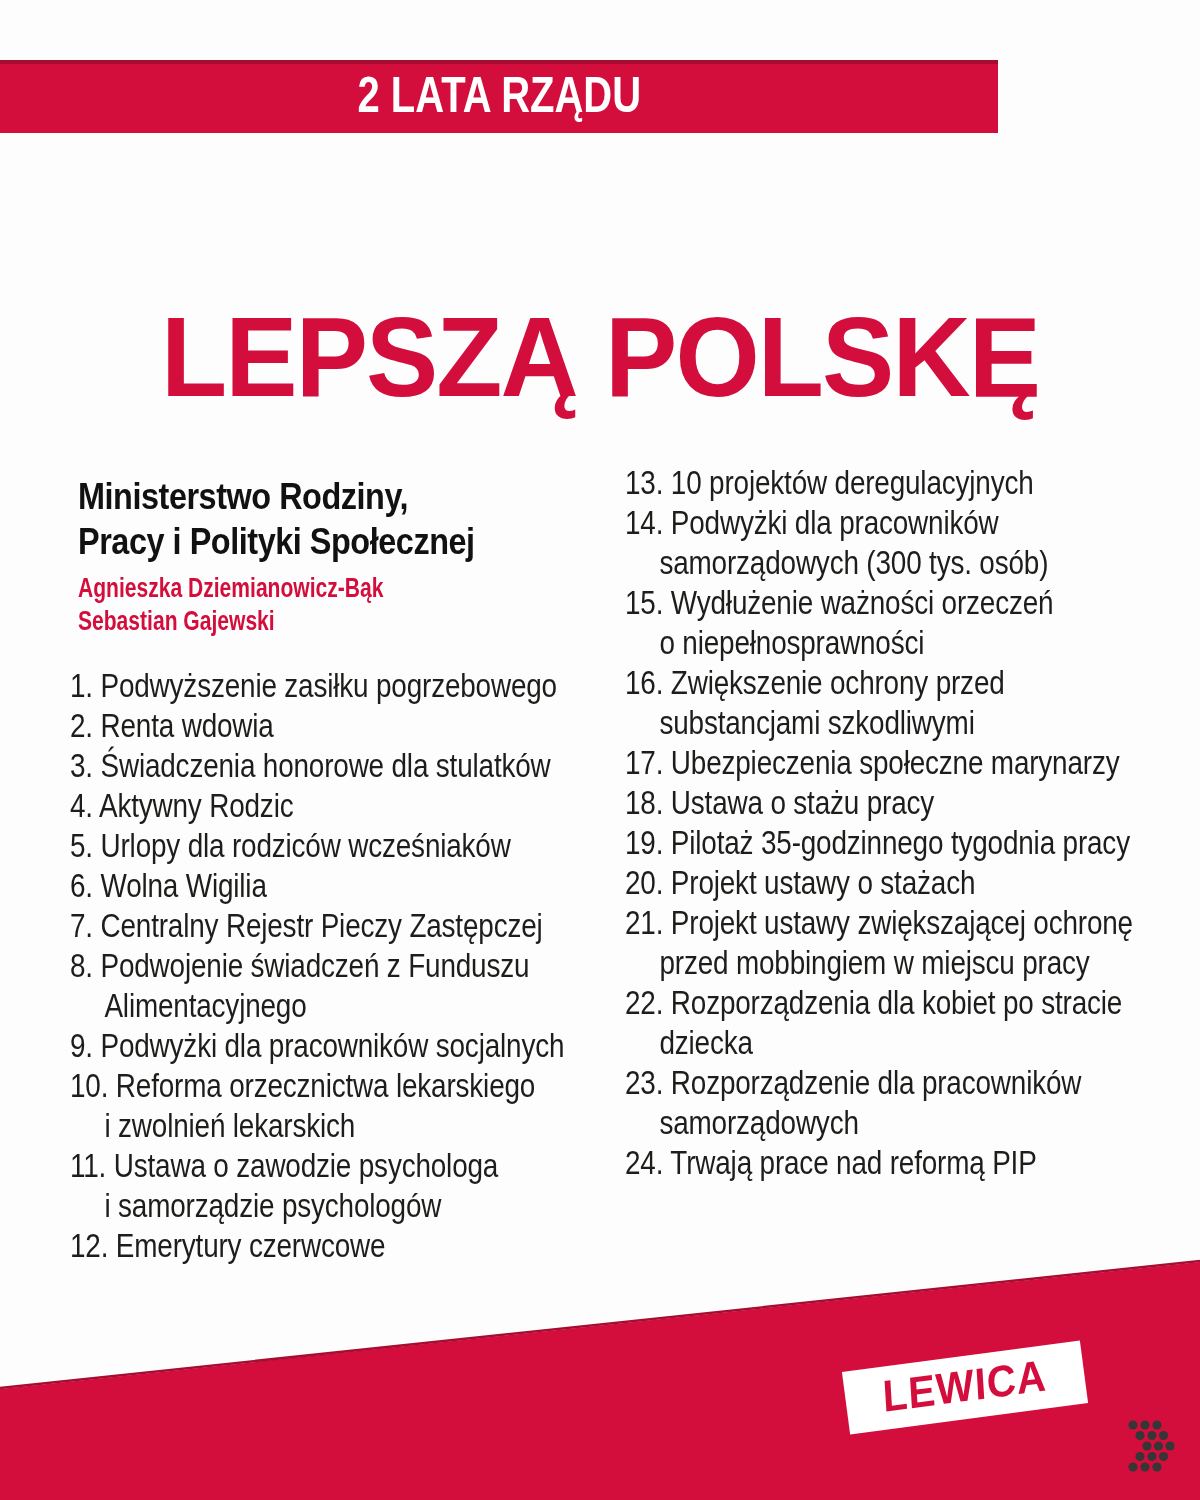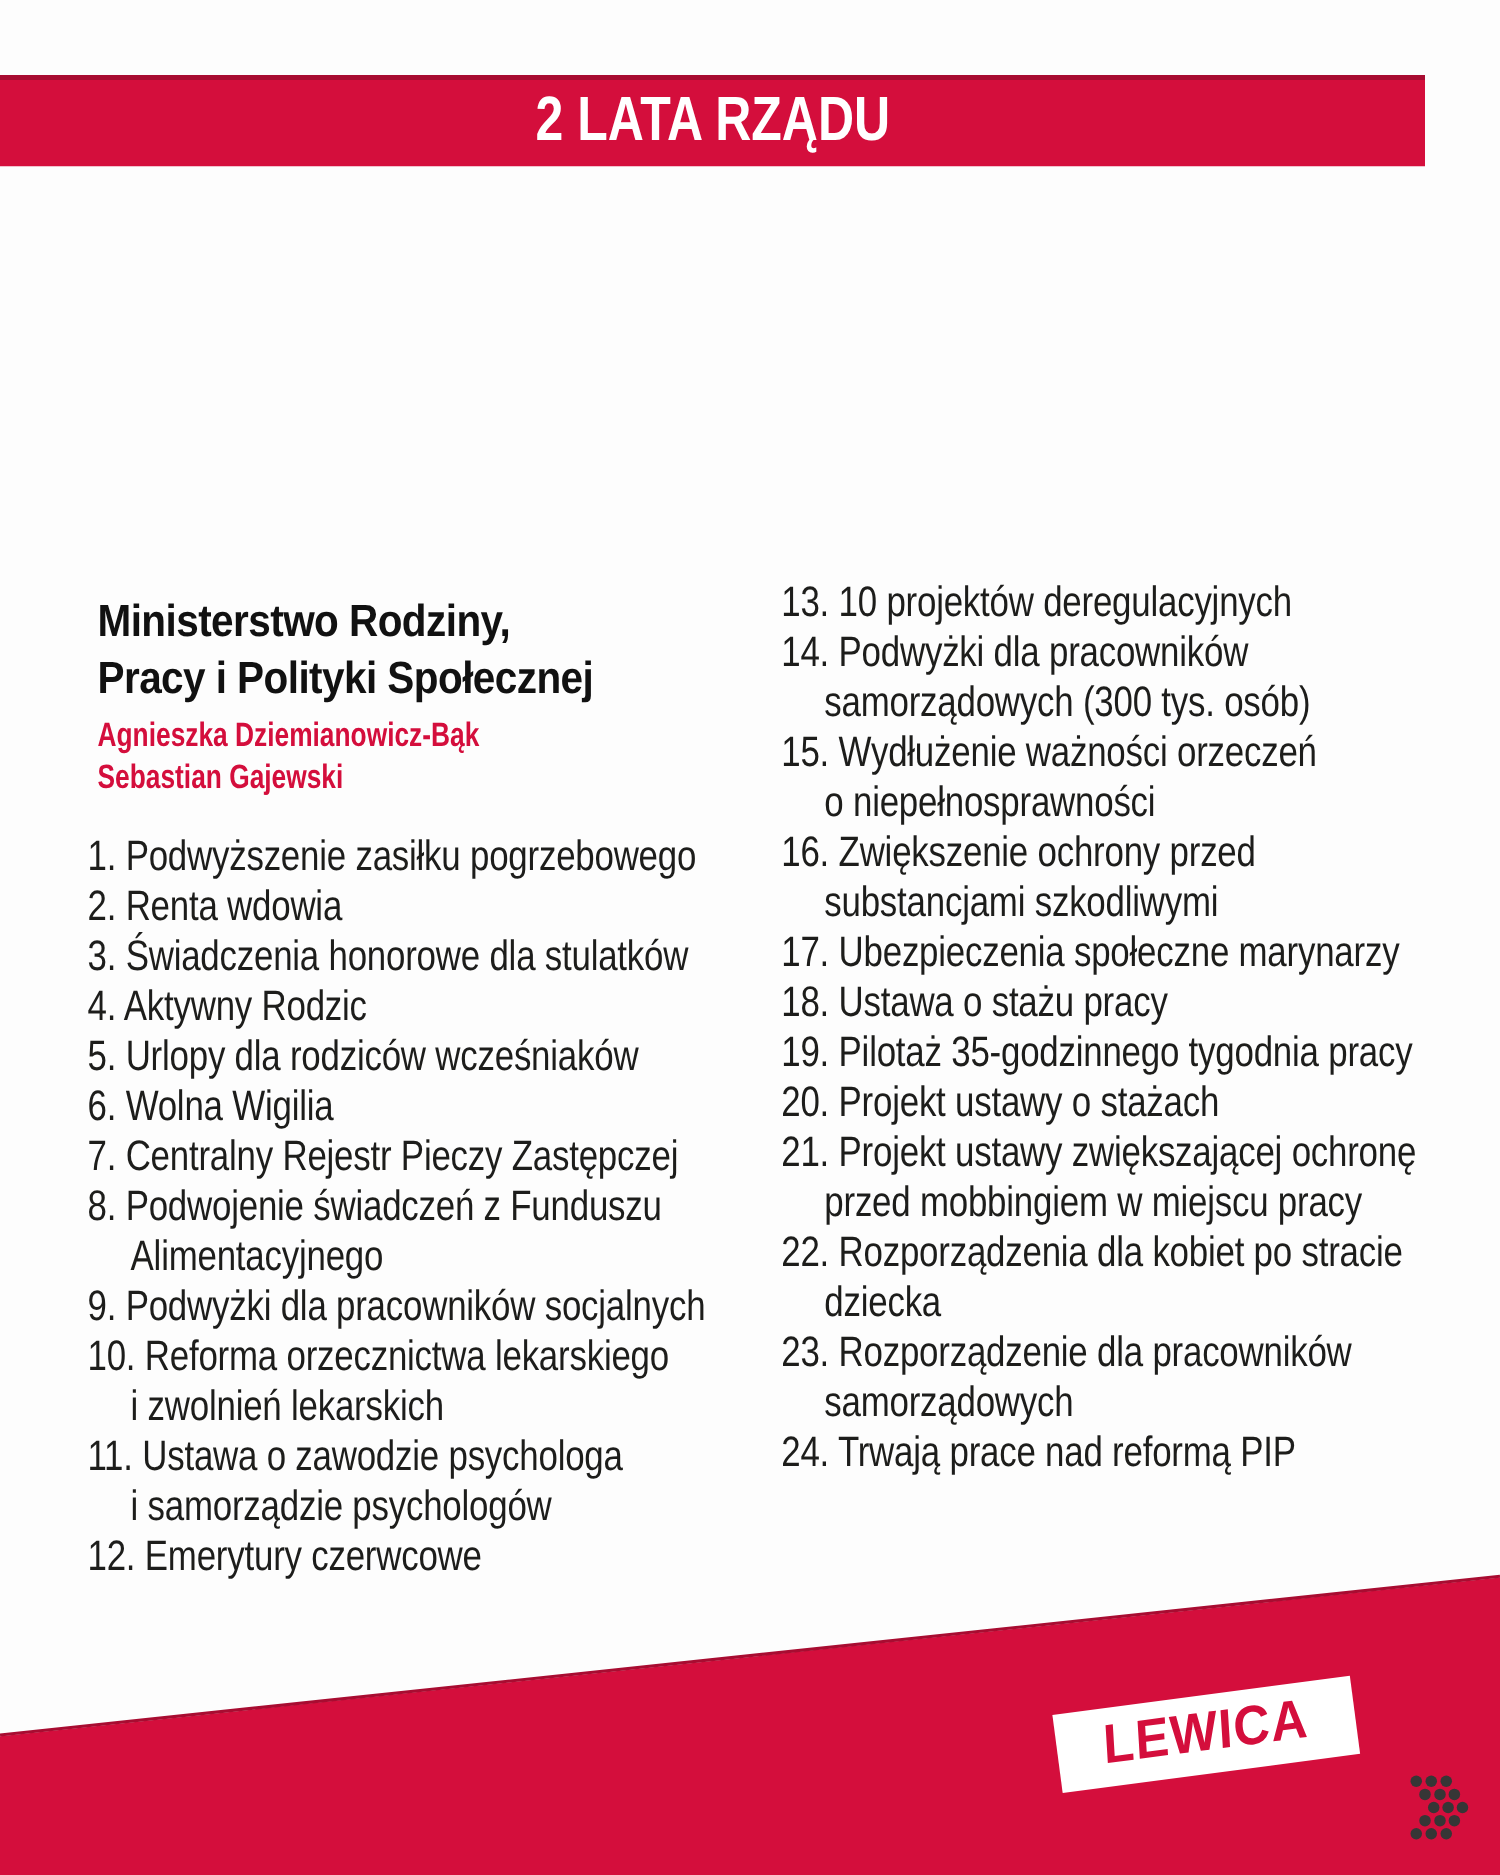--- a/index.html
+++ b/index.html
@@ -2,21 +2,21 @@
 <html><head>
 <meta charset="utf-8">
 <style>
   html,body{margin:0;padding:0;background:#ffffff;}
   .poster{
     position:relative;width:1200px;height:1500px;overflow:hidden;
     background:#fdfdfd;font-family:"Liberation Sans",sans-serif;
   }
   
   .top-banner{
-    position:absolute;left:0;top:60px;width:1140px;height:73px;
+    position:absolute;left:0;top:60px;width:998px;height:73px;
     background:#d40e3c;border-top:4px solid #a80c31;box-sizing:border-box;
     display:flex;align-items:center;justify-content:center;
   }
   .banner-text{
     display:inline-block;color:#ffffff;font-weight:700;font-size:50px;line-height:1;
     transform:scaleX(0.80);transform-origin:center;letter-spacing:0px;padding-bottom:8px;
   }
   
   .title-line{position:absolute;left:0;width:1200px;text-align:center;color:#d40e3c;font-weight:700;}
   .title-line1{top:126px;font-size:190px;line-height:190px;}
@@ -58,20 +58,23 @@
 </style>
 </head>
 <body>
 
 <div class="poster">
 
   <div class="top-banner">
     <span class="banner-text">2 LATA RZĄDU</span>
   </div>
 
+  <div class="title-line title-line2">
+    <span class="tfit">LEPSZĄ POLSKĘ</span>
+  </div>
 
   <div class="ministry-name">
     <div>Ministerstwo Rodziny,</div>
     <div>Pracy i Polityki Społecznej</div>
   </div>
 
   <div class="ministers">
     <div>Agnieszka Dziemianowicz-Bąk</div>
     <div>Sebastian Gajewski</div>
   </div>

